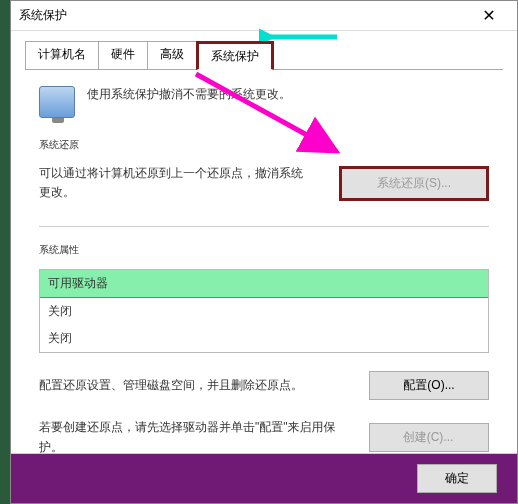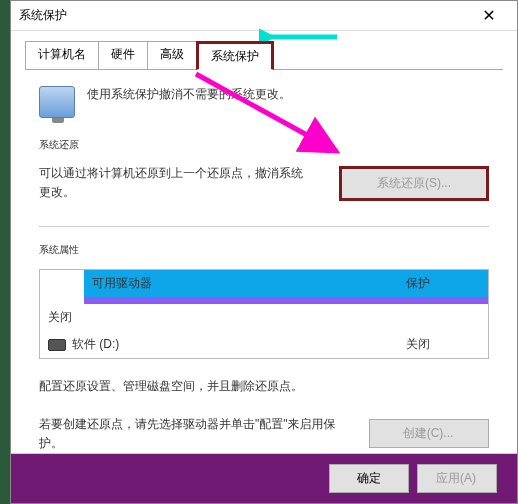--- a/index.html
+++ b/index.html
@@ -124,23 +124,22 @@
     .table {
       border: 1px solid #bbb;
       width: 100%;
       margin-top: 8px;
     }
     .table-header, .table-row {
       display: flex;
       font-size: 12px;
     }
     .table-header {
-      background: #0ea5e9;
-      border-bottom: 7px solid #8b5cf6;
-      margin-left: 44px;
+      background: #86efac;
+      border-bottom: 1px solid #8b5cf6;
     }
     .table-header .col { padding: 5px 8px; }
     .table-row .col { padding: 5px 8px; }
     .col-drive { flex: 1; display: flex; align-items: center; gap: 6px; }
     .col-status { width: 90px; }
     .drive-icon {
       width: 18px; height: 12px;
       background: #8ab4d8;
       border: 1px solid #5a7fa8;
       border-radius: 2px;
@@ -206,47 +205,42 @@
       <div class="text">可以通过将计算机还原到上一个还原点，撤消系统更改。</div>
       <button class="btn highlight disabled">系统还原(S)...</button>
     </div>
 
     <div class="divider"></div>
 
     <div class="section-header">系统属性</div>
     <div class="table">
       <div class="table-header">
         <div class="col col-drive">可用驱动器</div>
-        <div class="col col-status">保护</div>
       </div>
       <div class="table-row">
         <div class="col col-status">关闭</div>
       </div>
       <div class="table-row">
-        <div class="col col-drive">
-          <span class="drive-icon dark"></span>
-          <span>软件 (D:)</span>
-        </div>
         <div class="col col-status">关闭</div>
       </div>
     </div>
 
     <div class="config-row">
       <div class="text">配置还原设置、管理磁盘空间，并且删除还原点。</div>
+      <button class="btn">配置(O)...</button>
     </div>
 
     <div class="config-row">
       <div class="text">若要创建还原点，请先选择驱动器并单击"配置"来启用保护。</div>
       <button class="btn disabled">创建(C)...</button>
     </div>
   </div>
 
   <div class="footer">
     <button class="btn">确定</button>
-    <button class="btn disabled">应用(A)</button>
   </div>
 
   <svg class="arrow-cyan" viewBox="0 0 80 18">
     <defs>
         <marker id="ah1" markerWidth="8" markerHeight="8" refX="1" refY="4" orient="auto">
           <polygon points="8,0 0,4 8,8" fill="#00e0d0"></polygon>
         </marker>
       </defs>
     <line x1="78" y1="9" x2="12" y2="9" stroke="#00e0d0" stroke-width="5" marker-end="url(#ah1)"></line>
   </svg>

